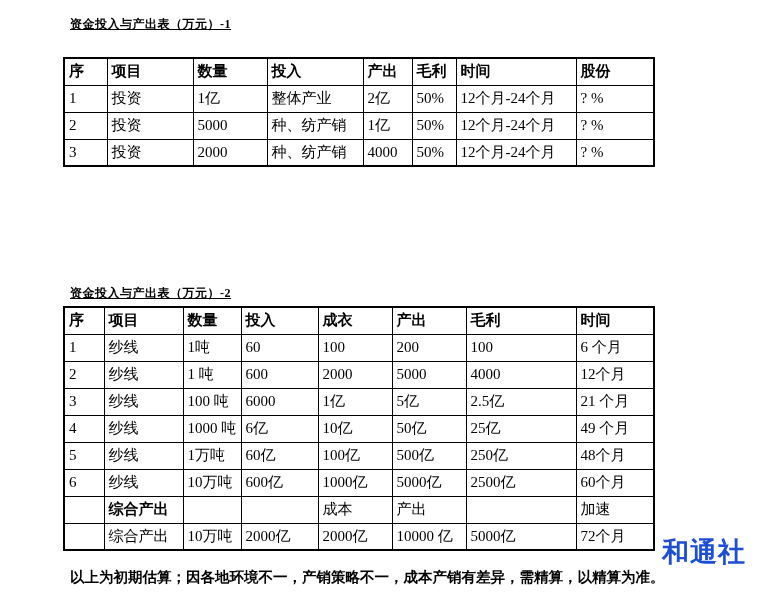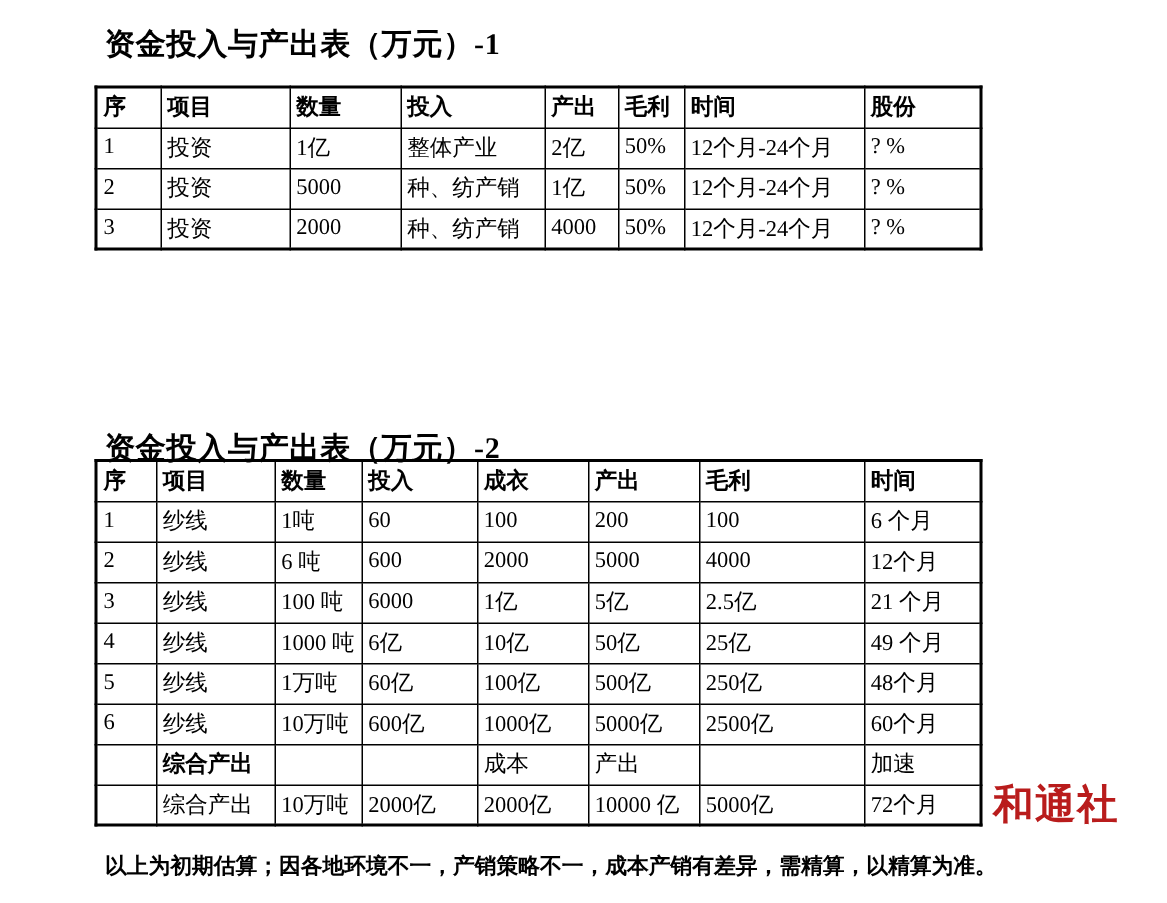--- a/index.html
+++ b/index.html
@@ -7,24 +7,25 @@
   body {
     width: 778px; height: 602px;
     position: relative;
     overflow: hidden;
     font-family: "Liberation Serif", "DejaVu Serif", serif;
     color: #000;
   }
   .doc-title {
     position: absolute;
     left: 70px;
-    font-size: 20px;
+    font-size: 12px;
     font-weight: bold;
     letter-spacing: 0.5px;
     white-space: nowrap;
+    text-decoration: underline;
   }
   #title1 { top: 16px; }
   #title2 { top: 269px; margin-top: 16px; }
 
   table.data-table {
     position: absolute;
     left: 63px;
     border-collapse: collapse;
     table-layout: fixed;
     width: 590px;
@@ -55,24 +56,24 @@
     top: 568px;
     width: 640px;
     font-size: 14.5px;
     font-weight: bold;
     white-space: nowrap;
     letter-spacing: 0px;
   }
   .watermark {
     position: absolute;
     left: 662px;
-    top: 518px;
+    top: 534px;
     font-size: 27px;
     font-weight: bold;
-    color: #b91c1c;
+    color: #1d4ed8;
     font-family: "Liberation Sans", "DejaVu Sans", sans-serif;
     letter-spacing: 1px;
     white-space: nowrap;
   }
 </style>
 </head>
 <body>
 
 <div id="title1" class="doc-title">资金投入与产出表（万元）-1</div>
 
@@ -165,21 +166,21 @@
         <td>1吨</td>
         <td>60</td>
         <td>100</td>
         <td>200</td>
         <td>100</td>
         <td>6 个月</td>
       </tr>
       <tr>
         <td>2</td>
         <td>纱线</td>
-        <td>6 吨</td>
+        <td>1 吨</td>
         <td>600</td>
         <td>2000</td>
         <td>5000</td>
         <td>4000</td>
         <td>12个月</td>
       </tr>
       <tr>
         <td>3</td>
         <td>纱线</td>
         <td>100 吨</td>

